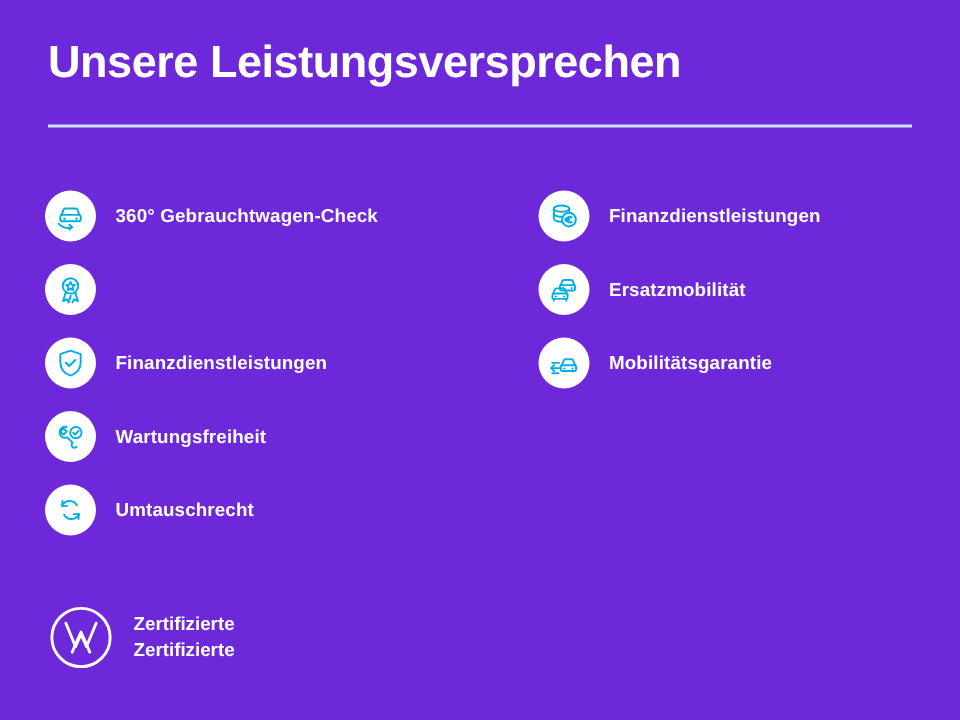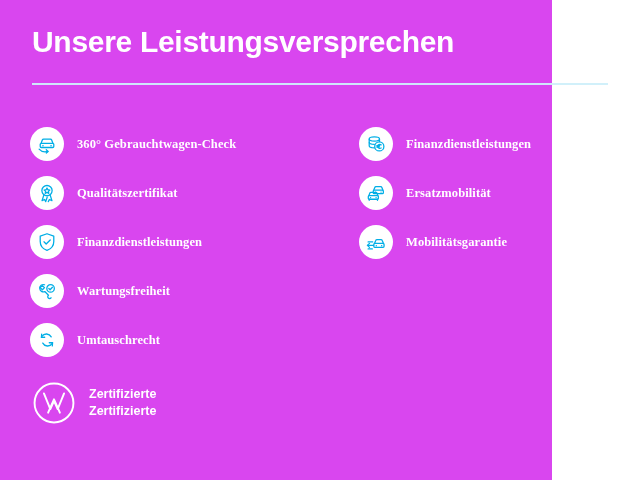--- a/index.html
+++ b/index.html
@@ -7,23 +7,23 @@
     padding: 0;
   }
   body {
     width: 640px;
     height: 480px;
     overflow: hidden;
     font-family: "Liberation Sans", sans-serif;
   }
   #poster {
     position: relative;
-    width: 552px;
+    width: 640px;
     height: 480px;
-    background: #d946ef;
+    background: #6d28d9;
     box-sizing: border-box;
   }
 
   
   .header {
     position: absolute;
     left: 32px;
     top: 26px;
     width: 576px;
   }
@@ -48,21 +48,20 @@
   
   .columns {
     position: absolute;
     left: 0;
     top: 127px;
     width: 640px;
   }
   .col {
     position: absolute;
     top: 0;
-    font-family: Liberation Serif, serif;
   }
   .col-left  { left: 30px;  width: 310px; }
   .col-right { left: 359px; width: 275px; }
 
   .row {
     display: flex;
     align-items: center;
     height: 34px;
     margin-bottom: 15px;
   }
@@ -89,21 +88,21 @@
     font-weight: bold;
     color: #FFFFFF;
     white-space: nowrap;
     letter-spacing: 0.1px;
   }
 
   
   .footer {
     position: absolute;
     left: 32px;
-    top: 381px;
+    top: 403px;
     display: flex;
     align-items: center;
   }
   .vw-mark {
     flex: 0 0 auto;
     width: 44px;
     height: 44px;
   }
   .vw-mark svg { display: block; width: 44px; height: 44px; }
   .footer-text {
@@ -145,21 +144,20 @@
 
       <div class="row">
         <span class="badge">
           <svg viewBox="0 0 24 24" fill="none" stroke="#00AEE6" stroke-width="1.4" stroke-linecap="round" stroke-linejoin="round">
             <circle cx="12" cy="9.4" r="5.6"></circle>
             <path d="M12 6.5 L12.95 8.45 L15.1 8.75 L13.55 10.25 L13.92 12.4 L12 11.38 L10.08 12.4 L10.45 10.25 L8.9 8.75 L11.05 8.45 Z"></path>
             <path d="M8.6 14.1 L6.6 20.4 L9.4 19.1 L10.6 21.4 L12.2 16.6"></path>
             <path d="M15.4 14.1 L17.4 20.4 L14.6 19.1 L13.4 21.4"></path>
           </svg>
         </span>
-        <span class="label">Qualitätszertifikat</span>
       </div>
 
       <div class="row">
         <span class="badge">
           <svg viewBox="0 0 24 24" fill="none" stroke="#00AEE6" stroke-width="1.4" stroke-linecap="round" stroke-linejoin="round">
             <path d="M12 3 L19.4 5.6 V11.5 C19.4 16.3 16.2 19.7 12 21.2 C7.8 19.7 4.6 16.3 4.6 11.5 V5.6 Z"></path>
             <path d="M8.7 11.8 L11.1 14.2 L15.5 9.8"></path>
           </svg>
         </span>
         <span class="label">Finanzdienstleistungen</span>

